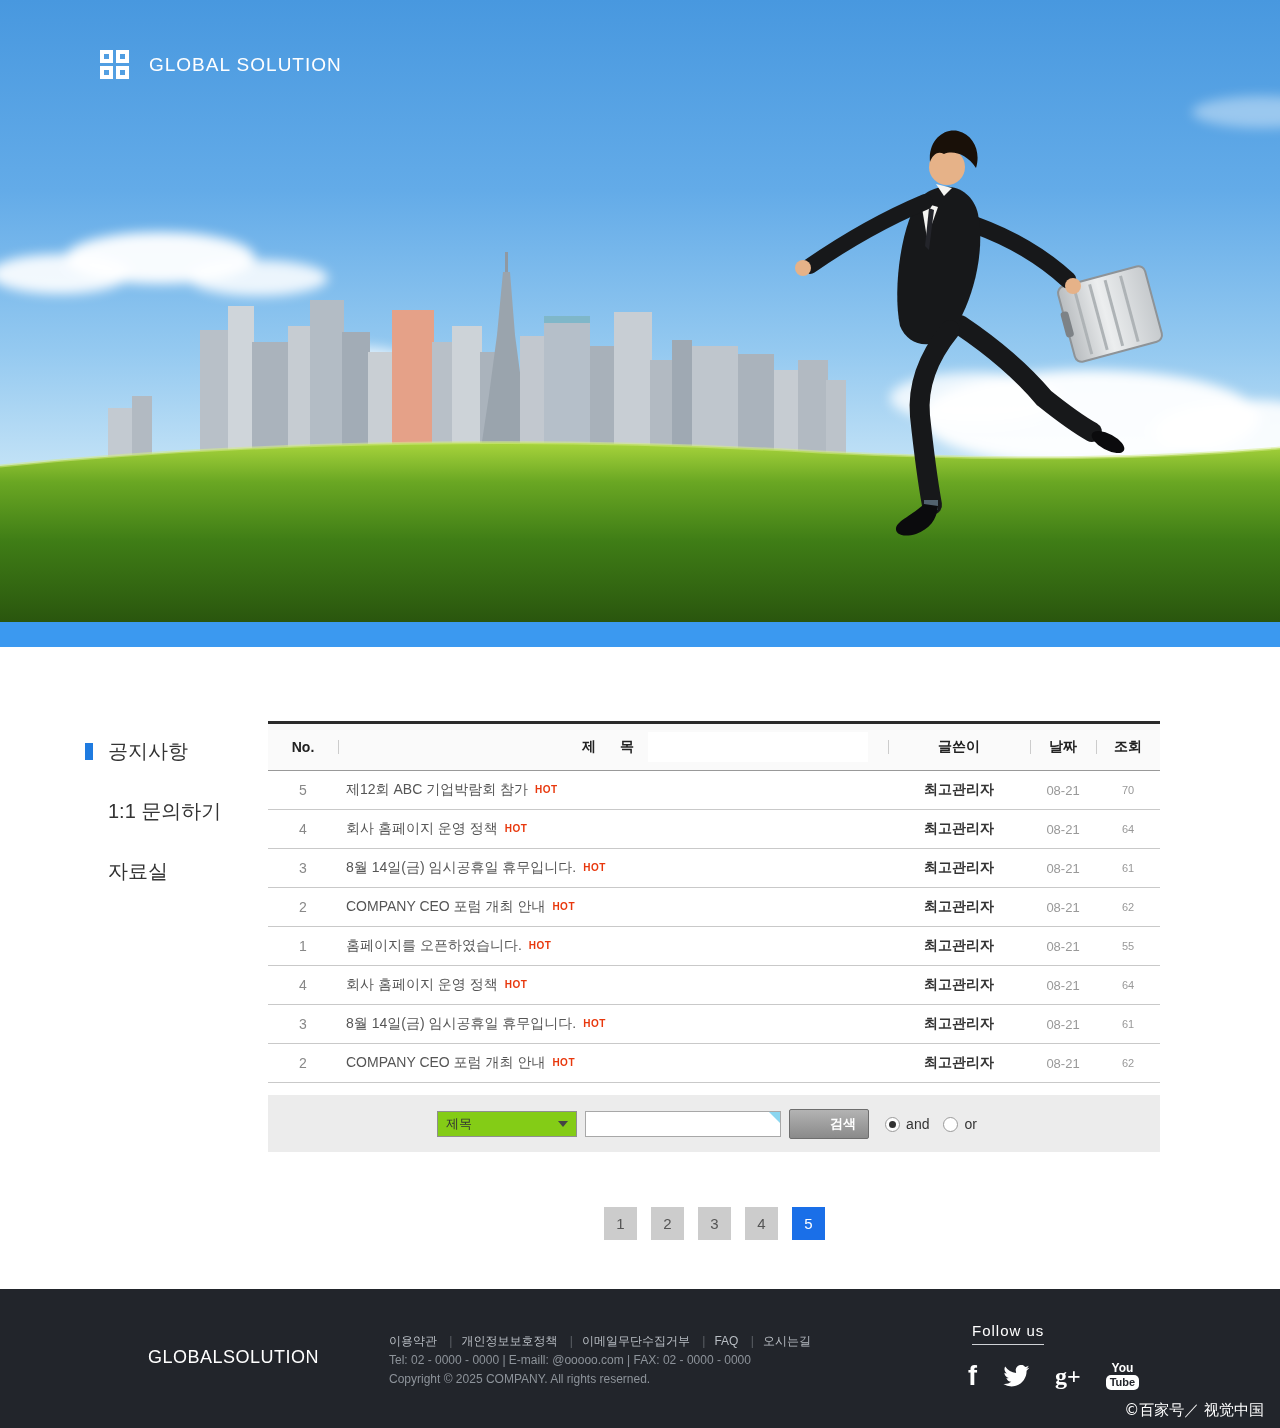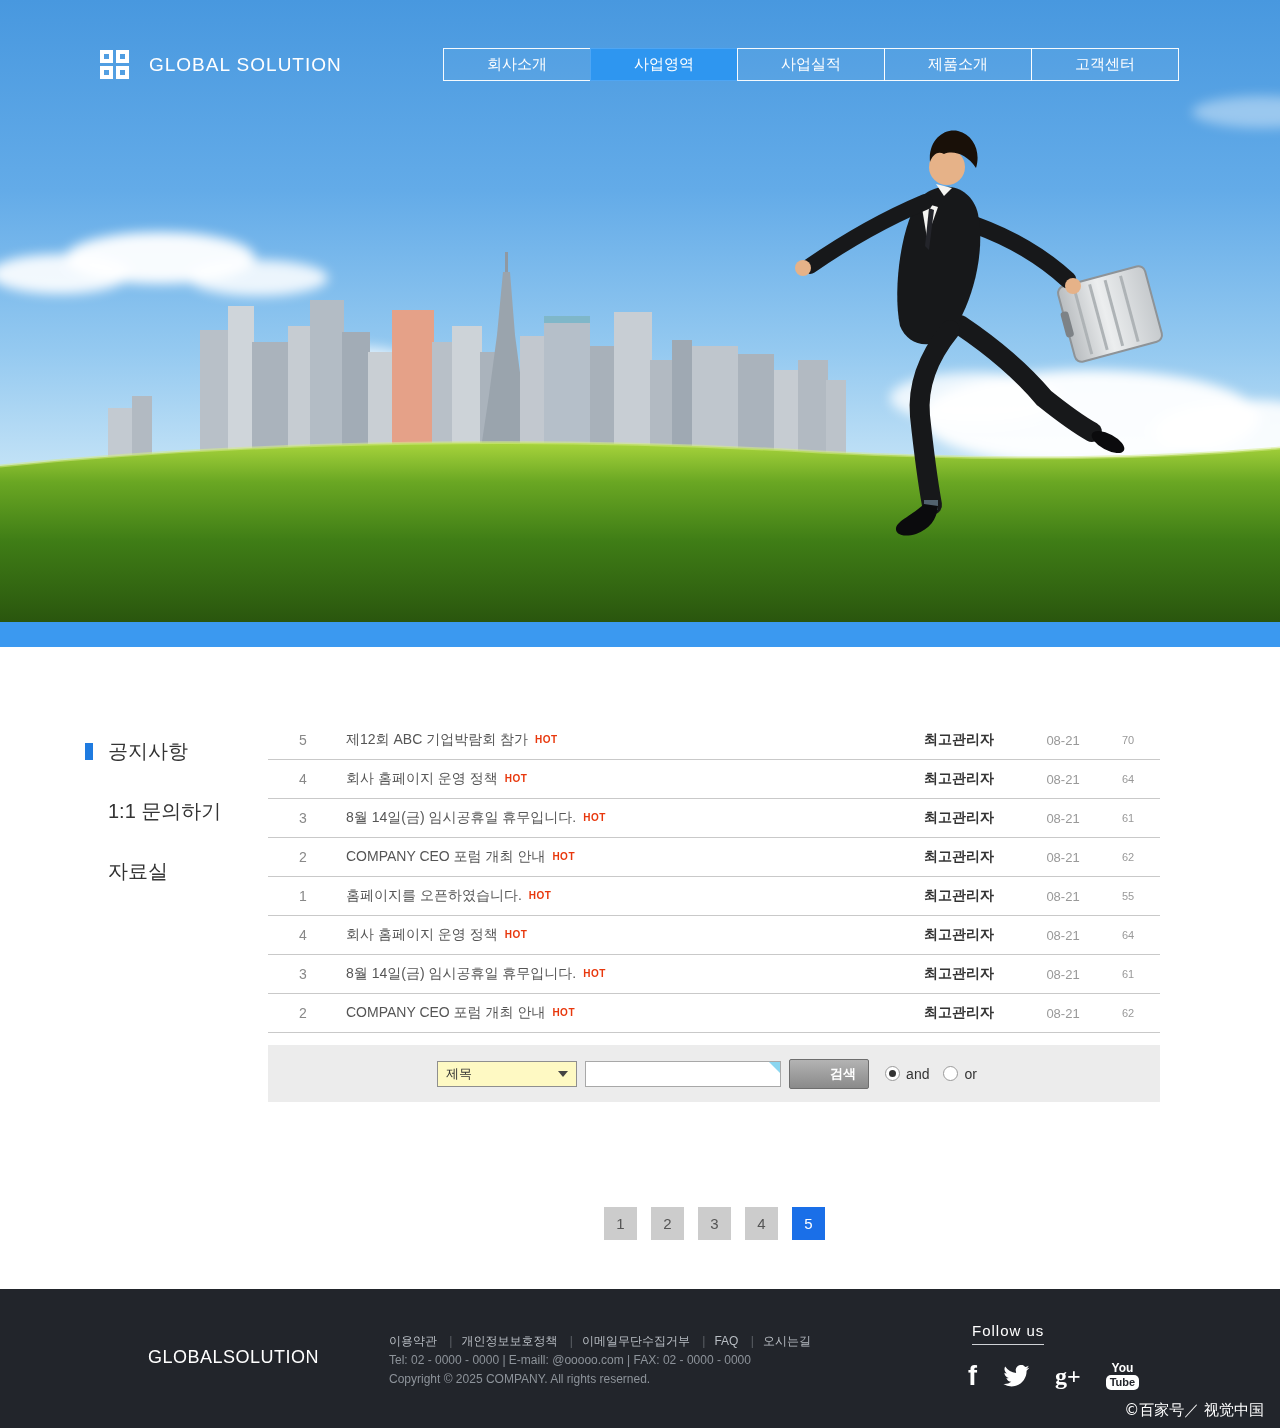--- a/index.html
+++ b/index.html
@@ -48,29 +48,29 @@
   .row{display:flex;align-items:center;height:38px;border-bottom:1px solid #c9c9c9;font-size:14px;}
   .c-no{width:70px;text-align:center;color:#888;}
   .c-title{width:550px;box-sizing:border-box;padding-left:8px;color:#555;text-align:left;white-space:nowrap;overflow:hidden;}
   .hot{color:#E8380D;font-weight:bold;font-size:10px;margin-left:7px;letter-spacing:.5px;vertical-align:1px;}
   .c-writer{width:142px;text-align:center;font-weight:bold;color:#333;}
   .c-date{width:66px;text-align:center;color:#999;font-size:13px;}
   .c-views{width:64px;text-align:center;color:#999;font-size:11px;}
 
   
   .search-strip{margin-top:12px;height:57px;background:#ececec;display:flex;align-items:center;justify-content:center;}
-  .sel{width:140px;height:26px;background:#fef9c3;border:1px solid #8f8f8f;display:flex;align-items:center;
+  .sel{width:140px;height:26px;background:#84cc16;border:1px solid #8f8f8f;display:flex;align-items:center;
        justify-content:space-between;padding:0 8px;box-sizing:border-box;font-size:13px;color:#333;cursor:pointer;}
   .sel-arrow{width:0;height:0;border-left:5px solid transparent;border-right:5px solid transparent;border-top:6px solid #444;}
   .search-input{position:relative;width:196px;height:26px;background:#fff;border:1px solid #a8a8a8;margin-left:8px;box-sizing:border-box;}
   .search-input .corner{position:absolute;right:0;top:0;width:0;height:0;border-left:11px solid transparent;border-top:11px solid #8ad6f0;}
   .search-btn{margin-left:8px;width:50px;height:28px;background:linear-gradient(#b3b3b3,#8a8a8a);
               border:1px solid #6e6e6e;border-radius:2px;color:#fff;font-weight:bold;font-size:13px;
               display:flex;align-items:center;justify-content:center;cursor:pointer;padding-left:28px;}
-  .radios{display:flex;align-items:flex-start;margin-left:16px;font-size:14px;color:#333;}
+  .radios{display:flex;align-items:flex-end;margin-left:16px;font-size:14px;color:#333;}
   .radio{width:13px;height:13px;border-radius:50%;border:1px solid #9a9a9a;background:#fff;position:relative;display:inline-block;}
   .radio.checked::after{content:"";position:absolute;left:3px;top:3px;width:7px;height:7px;border-radius:50%;background:#333;}
   .radio-label{margin:0 14px 0 6px;}
 
   
   .pagination{position:absolute;left:604px;top:1207px;display:flex;gap:14px;}
   .page-btn{width:33px;height:33px;background:#cccccc;color:#555;font-size:15px;display:flex;
             align-items:center;justify-content:center;cursor:pointer;}
   .page-btn.active{background:#1A6FE8;color:#fff;}
 
@@ -213,43 +213,20 @@
     <div class="logo">
       <div class="logo-grid">
         <span class="lg-sq"></span>
           <span class="lg-sq"></span>
           <span class="lg-sq"></span>
           <span class="lg-sq"></span>
       </div>
       <span class="logo-text">GLOBAL SOLUTION</span>
     </div>
 
-    <nav class="navbar">
-
-        <div class="nav-item">
-          <span>회사소개</span>
-        </div>
-
-        <div class="nav-item active">
-          <span>사업영역</span>
-        </div>
-
-        <div class="nav-item">
-          <span>사업실적</span>
-        </div>
-
-        <div class="nav-item">
-          <span>제품소개</span>
-        </div>
-
-        <div class="nav-item">
-          <span>고객센터</span>
-        </div>
-
-    </nav>
   </div>
 
   <div class="divider-bar"></div>
 
   <div class="sidebar">
 
       <div class="side-item active">
         <span class="marker"></span>
         <span>공지사항</span>
       </div>
@@ -261,20 +238,32 @@
 
       <div class="side-item">
         <span class="marker"></span>
         <span>자료실</span>
       </div>
 
   </div>
 
   <div class="board">
 
+    <div class="thead">
+      <span class="th-no">No.</span>
+      <span class="th-title">제 목</span>
+      <span class="th-writer">글쓴이</span>
+      <span class="th-date">날짜</span>
+      <span class="th-views">조회</span>
+      <span class="th-sep sep1"></span>
+      <span class="th-sep sep2"></span>
+      <span class="th-sep sep3"></span>
+      <span class="th-sep sep4"></span>
+      <span class="header-box"></span>
+    </div>
 
     <div class="table-body">
 
         <div class="row">
           <span class="c-no">5</span>
           <span class="c-title"><span>제12회 ABC 기업박람회 참가</span><span class="hot">HOT</span></span>
           <span class="c-writer">최고관리자</span>
           <span class="c-date">08-21</span>
           <span class="c-views">70</span>
         </div>

